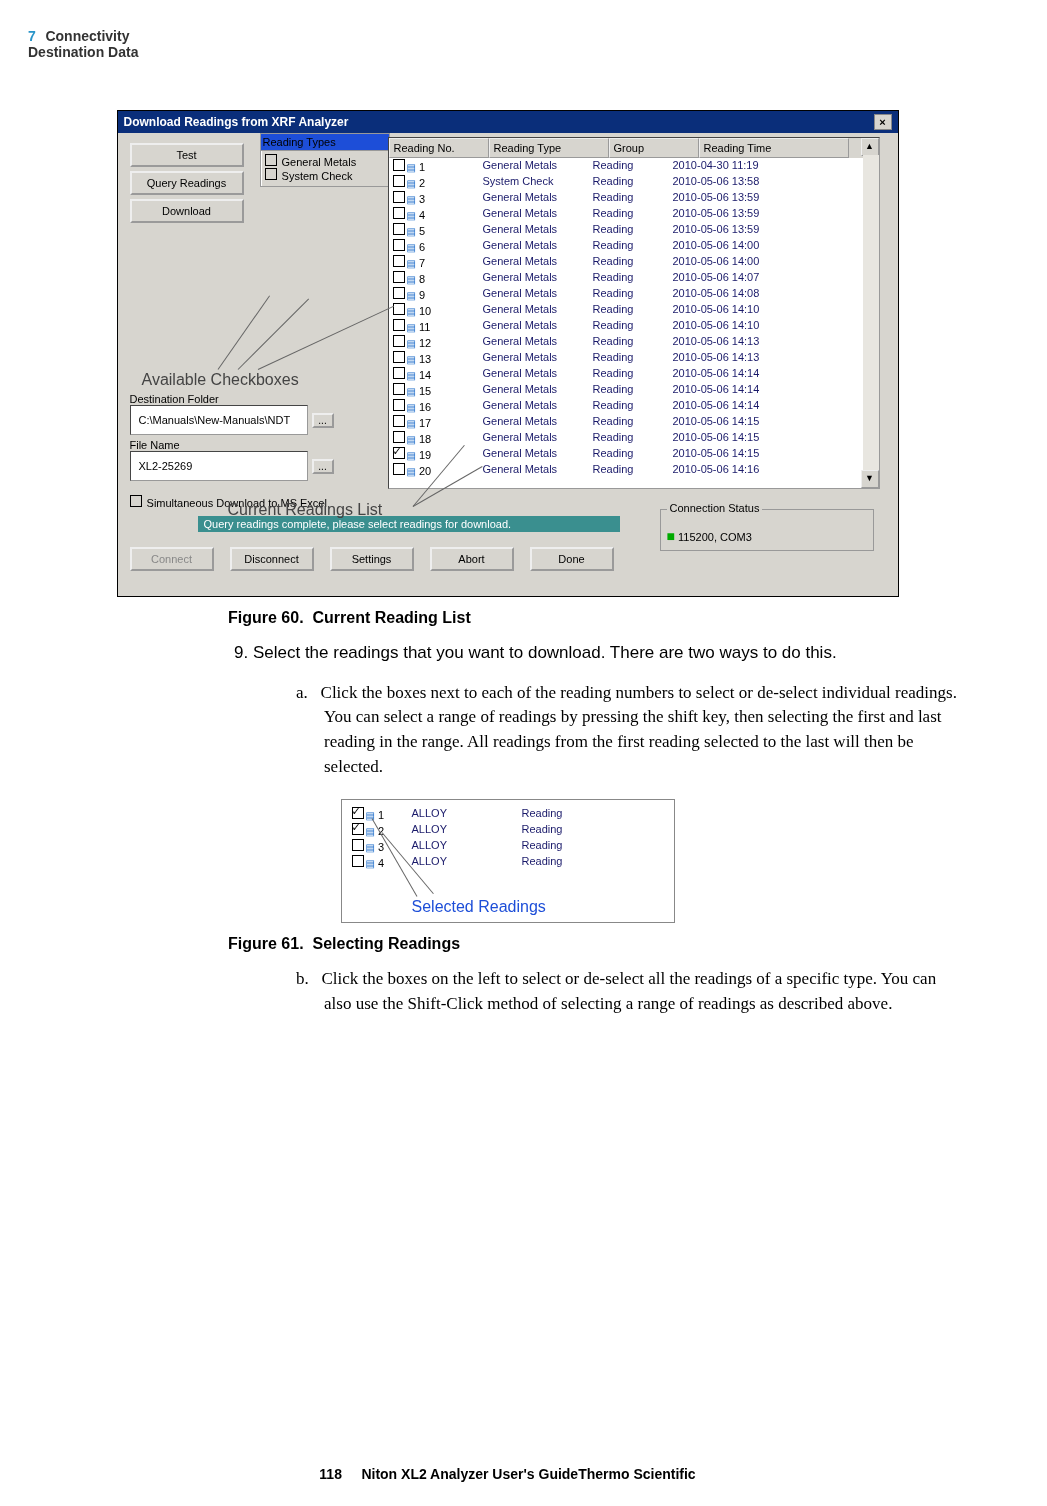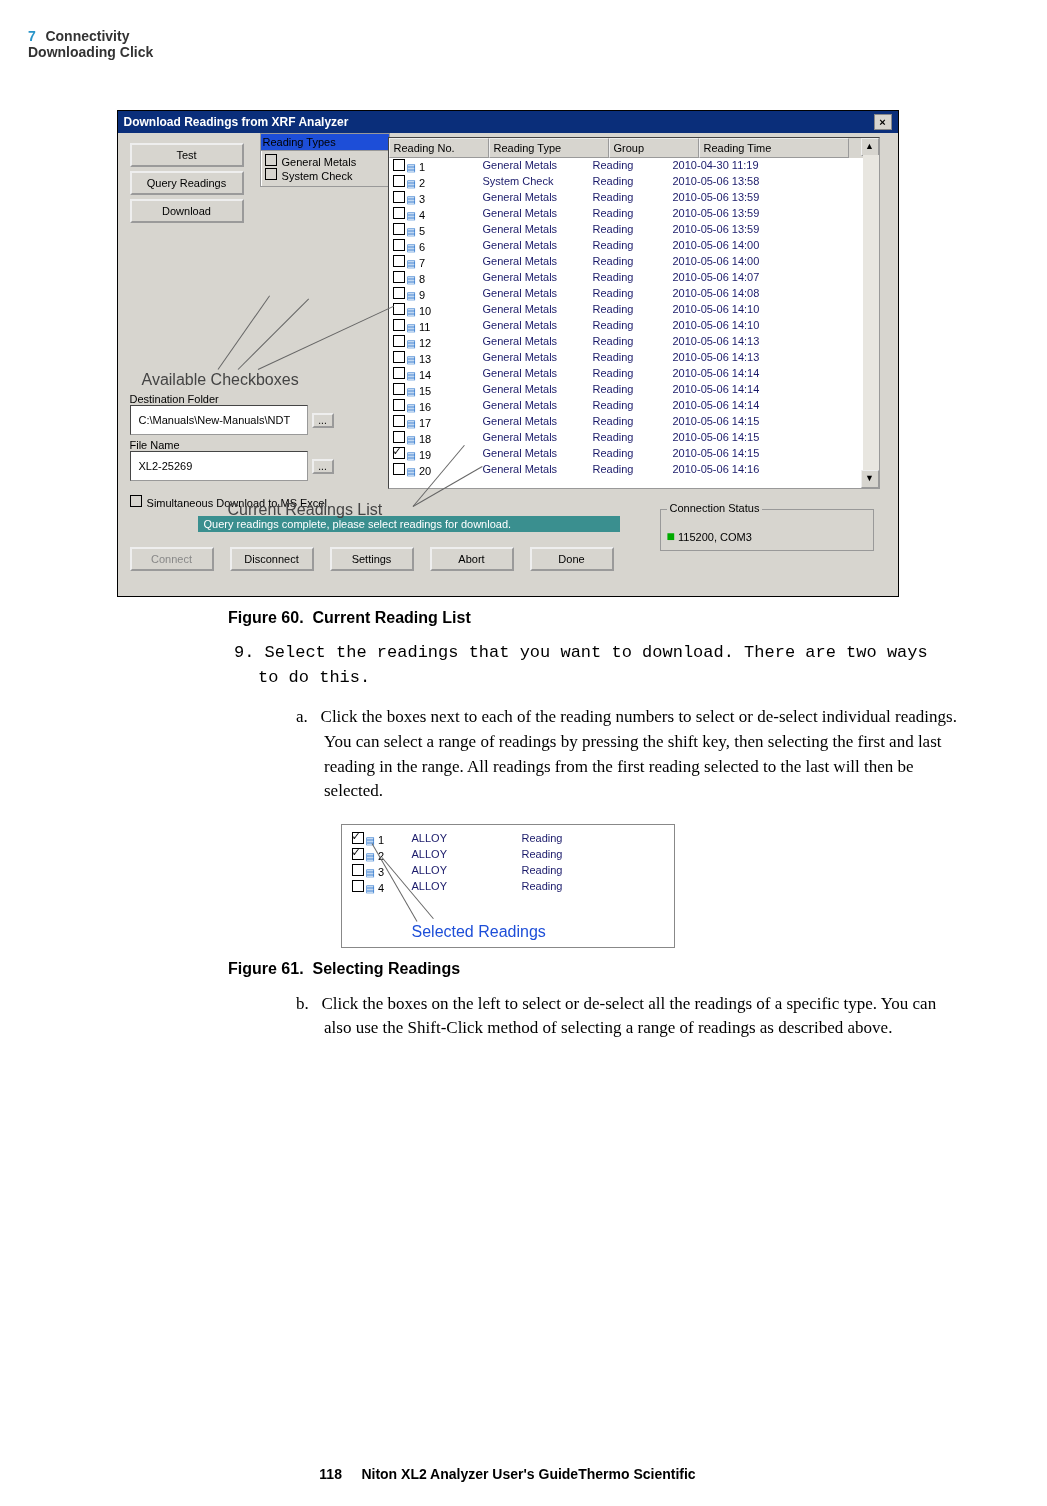--- a/index.html
+++ b/index.html
@@ -30,34 +30,34 @@
 .scroll-up{top:0}.scroll-dn{bottom:0}
 .scroll-track{position:absolute;right:0;top:17px;bottom:17px;width:16px;background:#e8e6e0}
 .status-banner{position:absolute;left:80px;top:405px;width:410px;background:#3a8f8f;color:#fff;font-size:11px;padding:2px 6px}
 .conn-box{position:absolute;right:24px;top:398px;width:200px;border:1px solid #999;padding:6px;font-size:11px}
 .bottom-btns{position:absolute;left:12px;top:432px;display:flex;gap:16px}
 .bottom-btns .btn3d{width:80px}
 .disabled{color:#888}
 .annot{position:absolute;font-family:'Myriad Pro',Arial;font-size:16px;color:#444}
 .ann-line{position:absolute;border-top:1px solid #666;transform-origin:left}
 .fig-cap{font-weight:bold;font-family:Arial;font-size:16px;margin:12px 0 14px 200px}
-.body-txt{font-family:Liberation Mono, monospace;font-size:17px;line-height:1.45;margin-left:230px;margin-right:30px}
+.body-txt{font-family:Liberation Sans, sans-serif;font-size:17px;line-height:1.45;margin-left:230px;margin-right:30px}
 .body-txt .num{margin-left:-24px}
 .sub-txt{margin-left:268px;margin-right:30px;font-family:Georgia,serif;font-size:17px;line-height:1.45;text-indent:-28px;padding-left:28px}
 .fig2{width:320px;height:110px;border:1px solid #888;margin:20px auto 8px;position:relative;background:#fff;padding:6px}
 .fig2 .row{color:#1a1a6a}
 .footer{position:absolute;bottom:24px;left:28px;right:60px;display:flex;justify-content:center;font-weight:bold;font-size:14px}
 </style>
 </head>
 <body>
 <div class="page">
 <div>
   <span class="hdr-chap">7</span>
   <span class="hdr-sect" style="margin-left:6px">Connectivity</span><br>
-  <span class="hdr-sect">Downloading Click</span>
+  <span class="hdr-sect">Destination Data</span>
 </div>
 
 <div class="dialog">
   <div class="titlebar">
     <span>Download Readings from XRF Analyzer</span>
     <span class="close-x">×</span>
   </div>
 
   <div class="leftcol">
     <div class="btn3d">Test</div>

